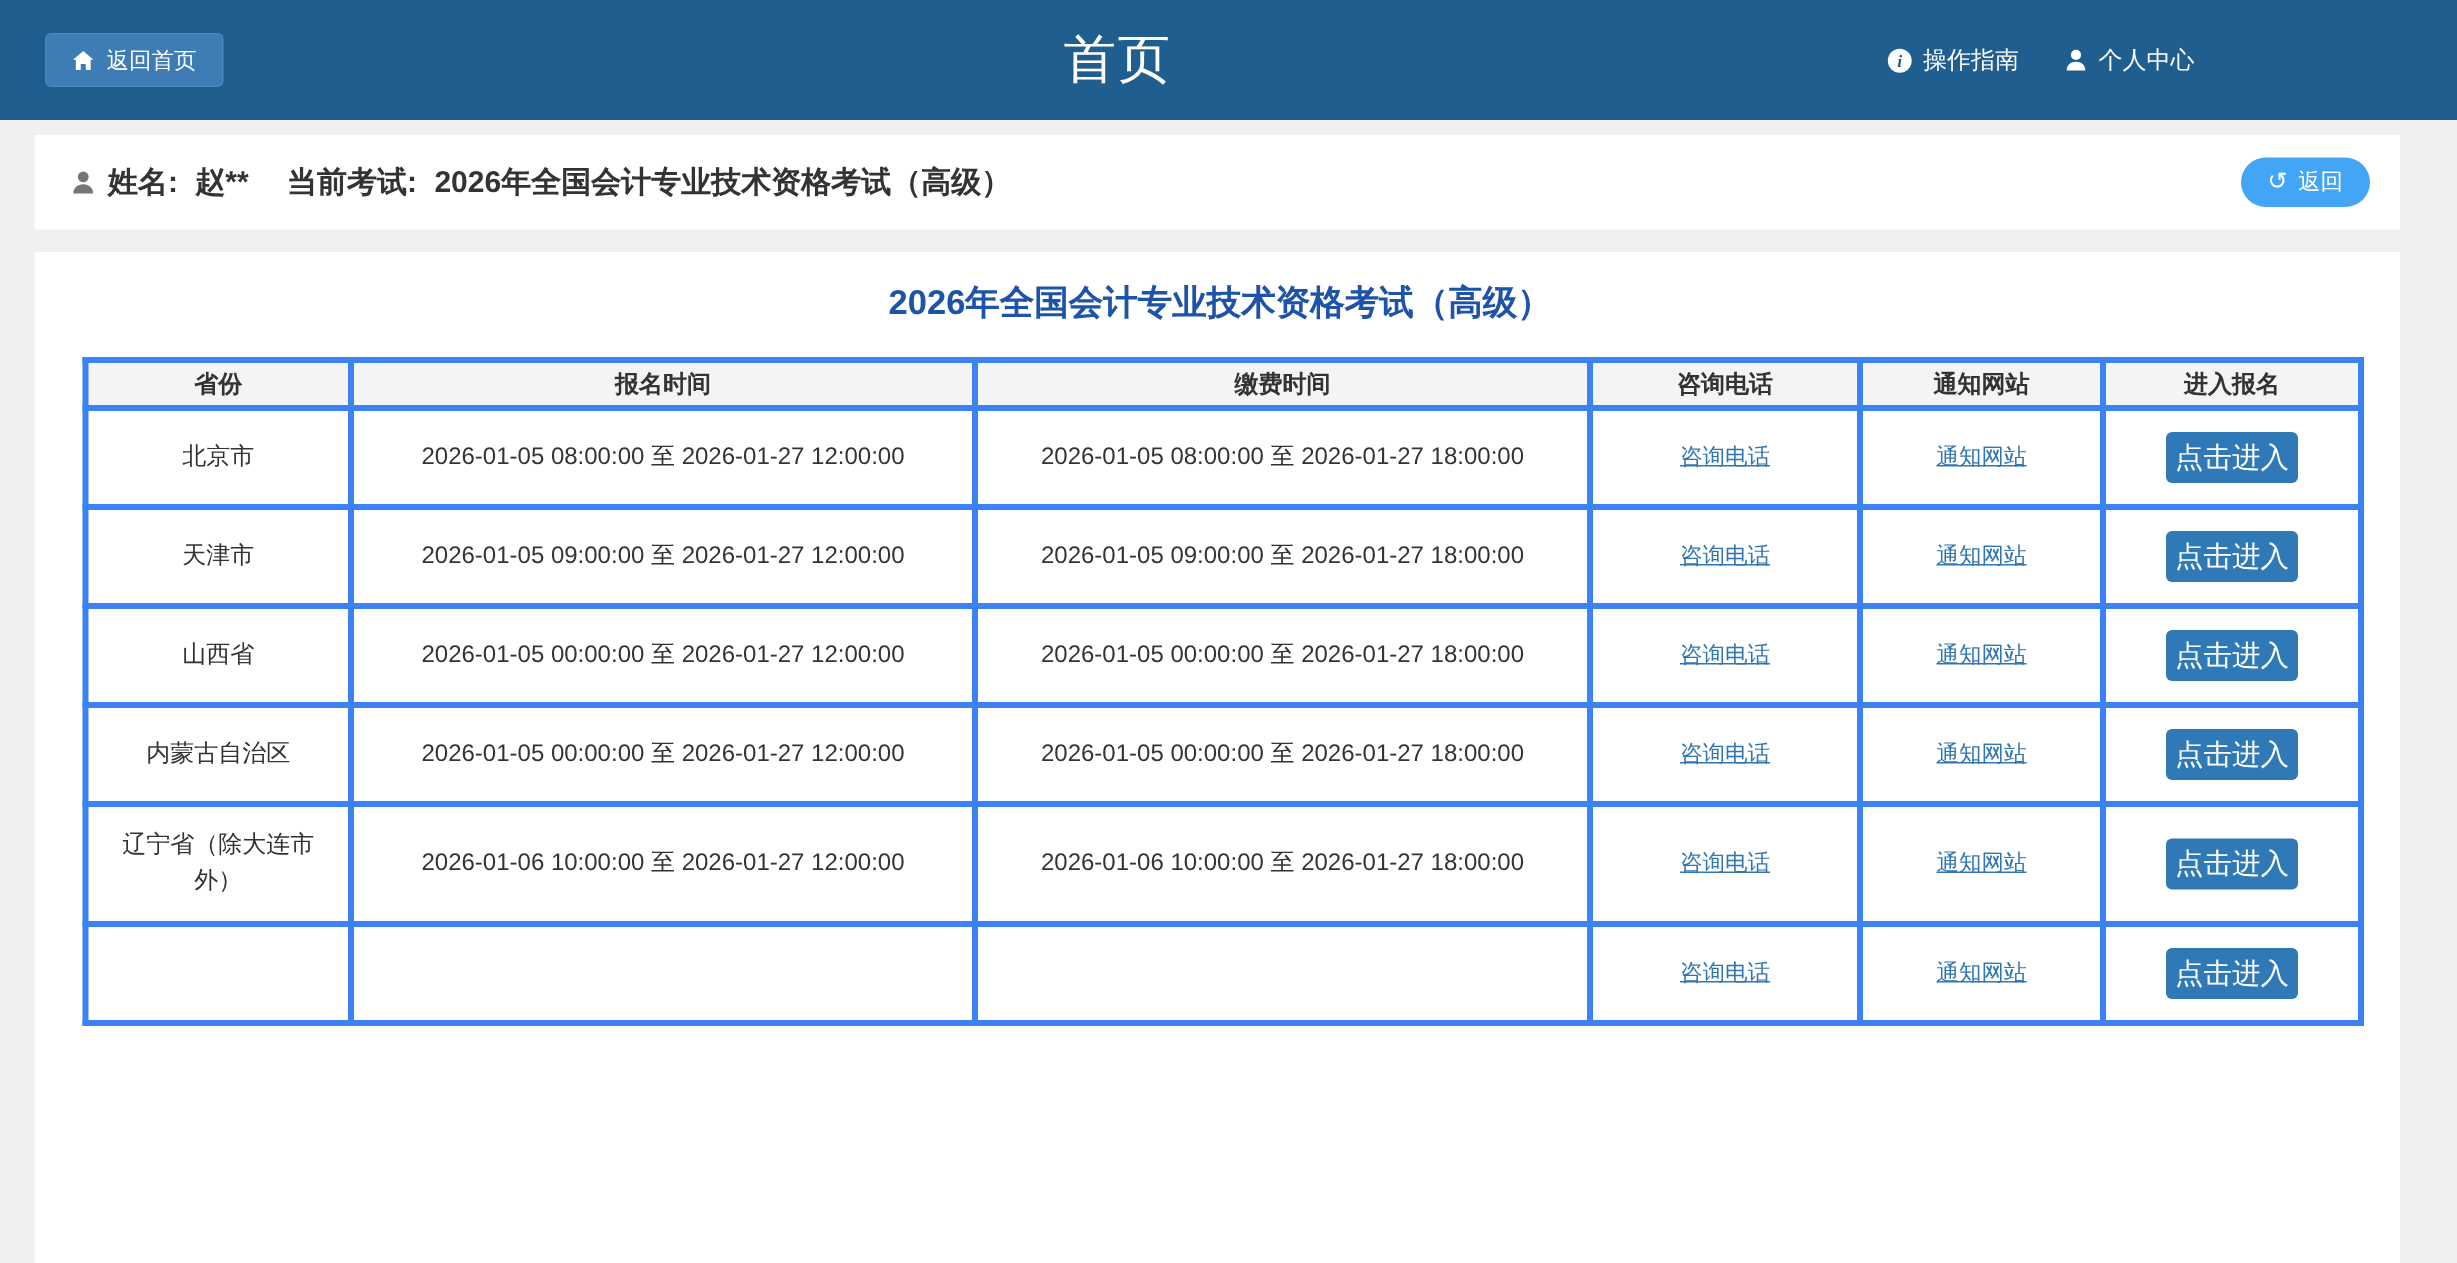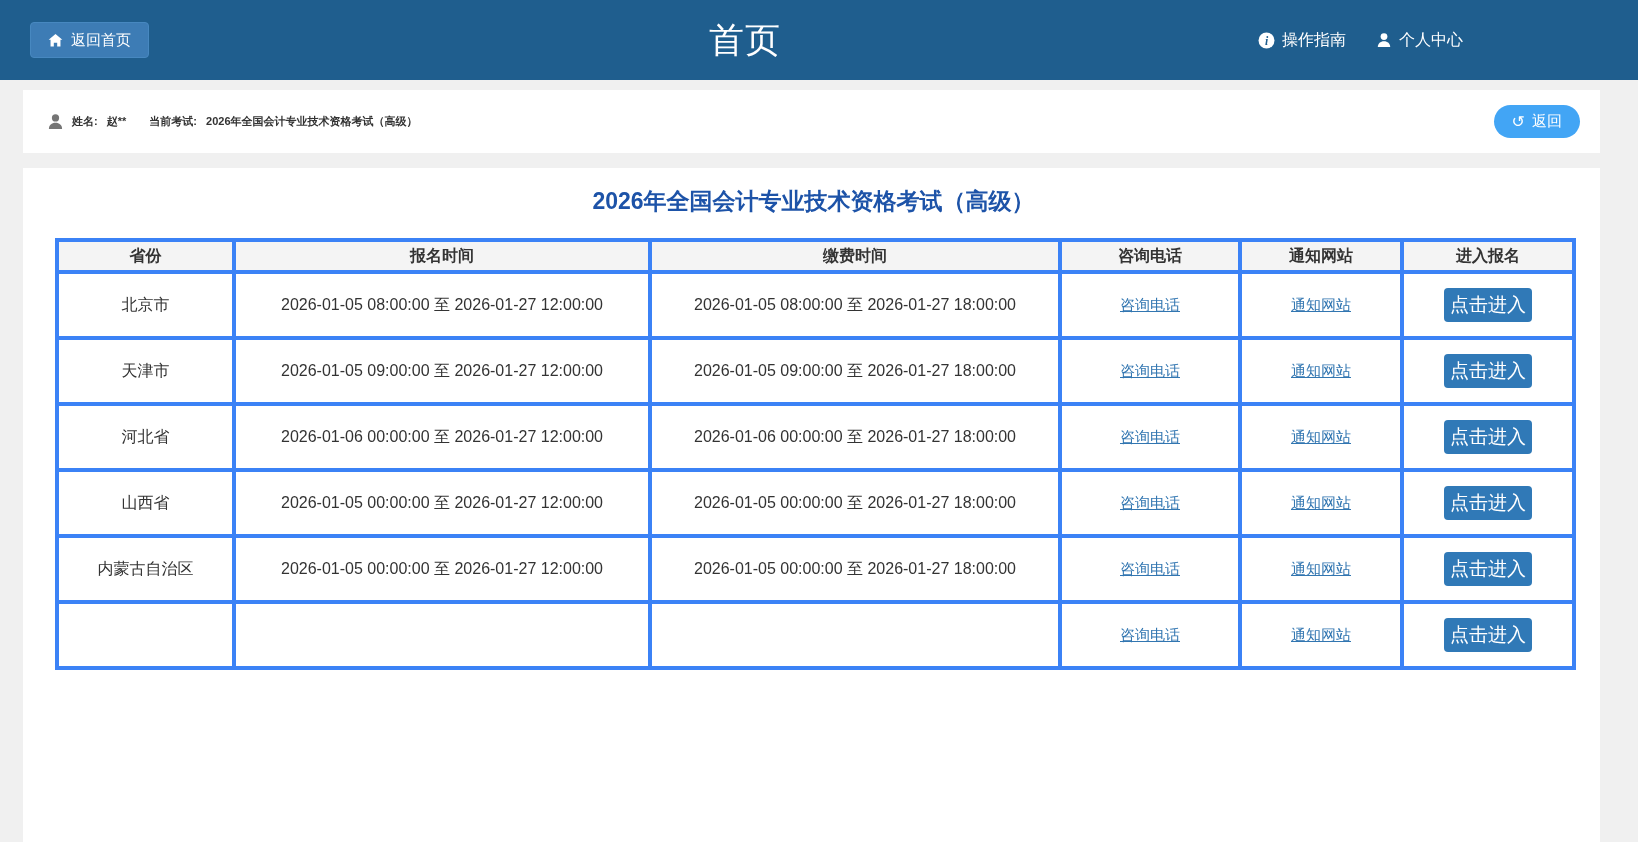--- a/index.html
+++ b/index.html
@@ -27,21 +27,21 @@
     display:flex; align-items:center; gap:30px; font-size:16px;
   }
   .nav-link { display:flex; align-items:center; gap:7px; cursor:pointer; }
   .icon { display:inline-flex; align-items:center; justify-content:center; }
   
   .user-bar {
     position:absolute; left:23px; top:90px; width:1577px; height:63px;
     background:#fff; display:flex; align-items:center; padding:0 20px 0 24px;
   }
   .user-icon { margin-right:8px; }
-  .user-text { font-size:11px; font-weight:bold; color:#333; }
+  .user-text { font-size:20px; font-weight:bold; color:#333; }
   .user-text .seg { margin-right:6px; }
   .user-text .gap { margin-left:14px; }
   .back-btn {
     margin-left:auto; height:33px; padding:0 18px;
     display:flex; align-items:center; gap:7px;
     background:#42a5f5; border:none; border-radius:17px;
     color:#fff; font-size:15px; cursor:pointer;
   }
   .refresh-glyph { font-size:16px; line-height:1; }
   
@@ -159,43 +159,43 @@
         </tr>
         <tr>
           <td>天津市</td>
           <td>2026-01-05 09:00:00 至 2026-01-27 12:00:00</td>
           <td>2026-01-05 09:00:00 至 2026-01-27 18:00:00</td>
           <td><a class="cell-link">咨询电话</a></td>
           <td><a class="cell-link">通知网站</a></td>
           <td><button class="enter-btn">点击进入</button></td>
         </tr>
         <tr>
-          <td>河北省</td>
-          <td>2026-01-06 00:00:00 至 2026-01-27 12:00:00</td>
-          <td>2026-01-06 00:00:00 至 2026-01-27 18:00:00</td>
-          <td><a class="cell-link">咨询电话</a></td>
-          <td><a class="cell-link">通知网站</a></td>
-          <td><button class="enter-btn">点击进入</button></td>
-        </tr>
-        <tr>
           <td>山西省</td>
           <td>2026-01-05 00:00:00 至 2026-01-27 12:00:00</td>
           <td>2026-01-05 00:00:00 至 2026-01-27 18:00:00</td>
           <td><a class="cell-link">咨询电话</a></td>
           <td><a class="cell-link">通知网站</a></td>
           <td><button class="enter-btn">点击进入</button></td>
         </tr>
         <tr>
           <td>内蒙古自治区</td>
           <td>2026-01-05 00:00:00 至 2026-01-27 12:00:00</td>
           <td>2026-01-05 00:00:00 至 2026-01-27 18:00:00</td>
           <td><a class="cell-link">咨询电话</a></td>
           <td><a class="cell-link">通知网站</a></td>
           <td><button class="enter-btn">点击进入</button></td>
         </tr>
+        <tr class="tall">
+          <td>辽宁省（除大连市外）</td>
+          <td>2026-01-06 10:00:00 至 2026-01-27 12:00:00</td>
+          <td>2026-01-06 10:00:00 至 2026-01-27 18:00:00</td>
+          <td><a class="cell-link">咨询电话</a></td>
+          <td><a class="cell-link">通知网站</a></td>
+          <td><button class="enter-btn">点击进入</button></td>
+        </tr>
         <tr>
           <td></td>
           <td></td>
           <td></td>
           <td><a class="cell-link">咨询电话</a></td>
           <td><a class="cell-link">通知网站</a></td>
           <td><button class="enter-btn">点击进入</button></td>
         </tr>
       </tbody>
   </table>

